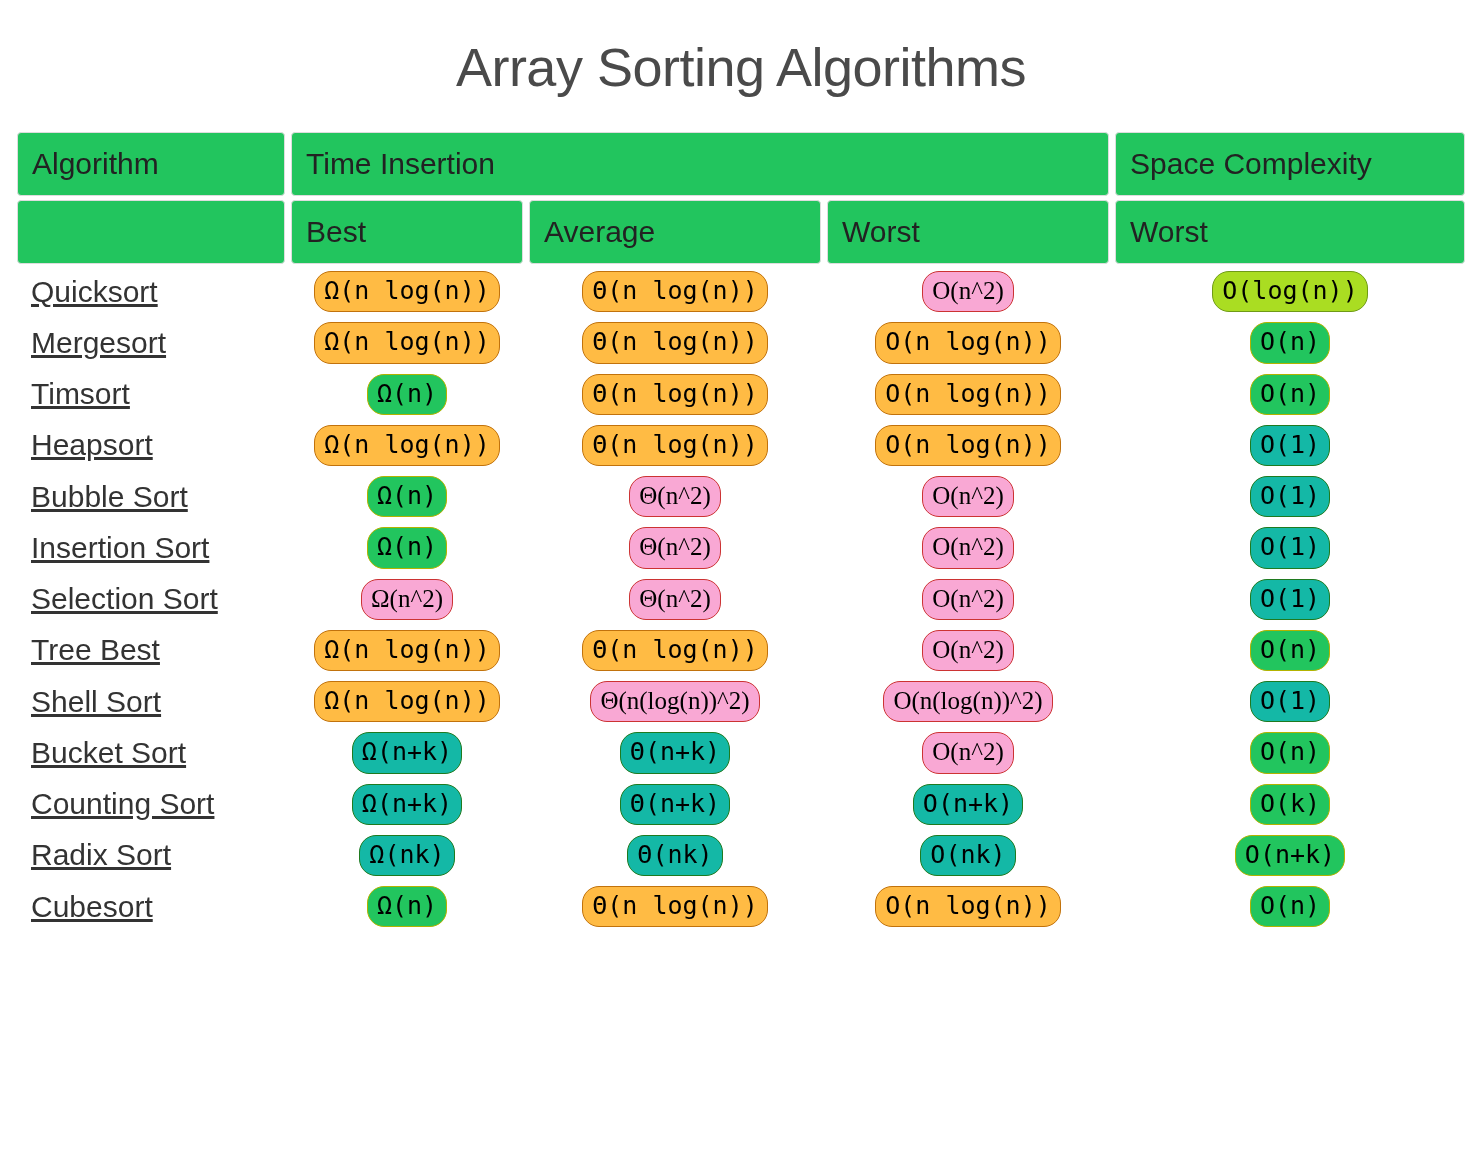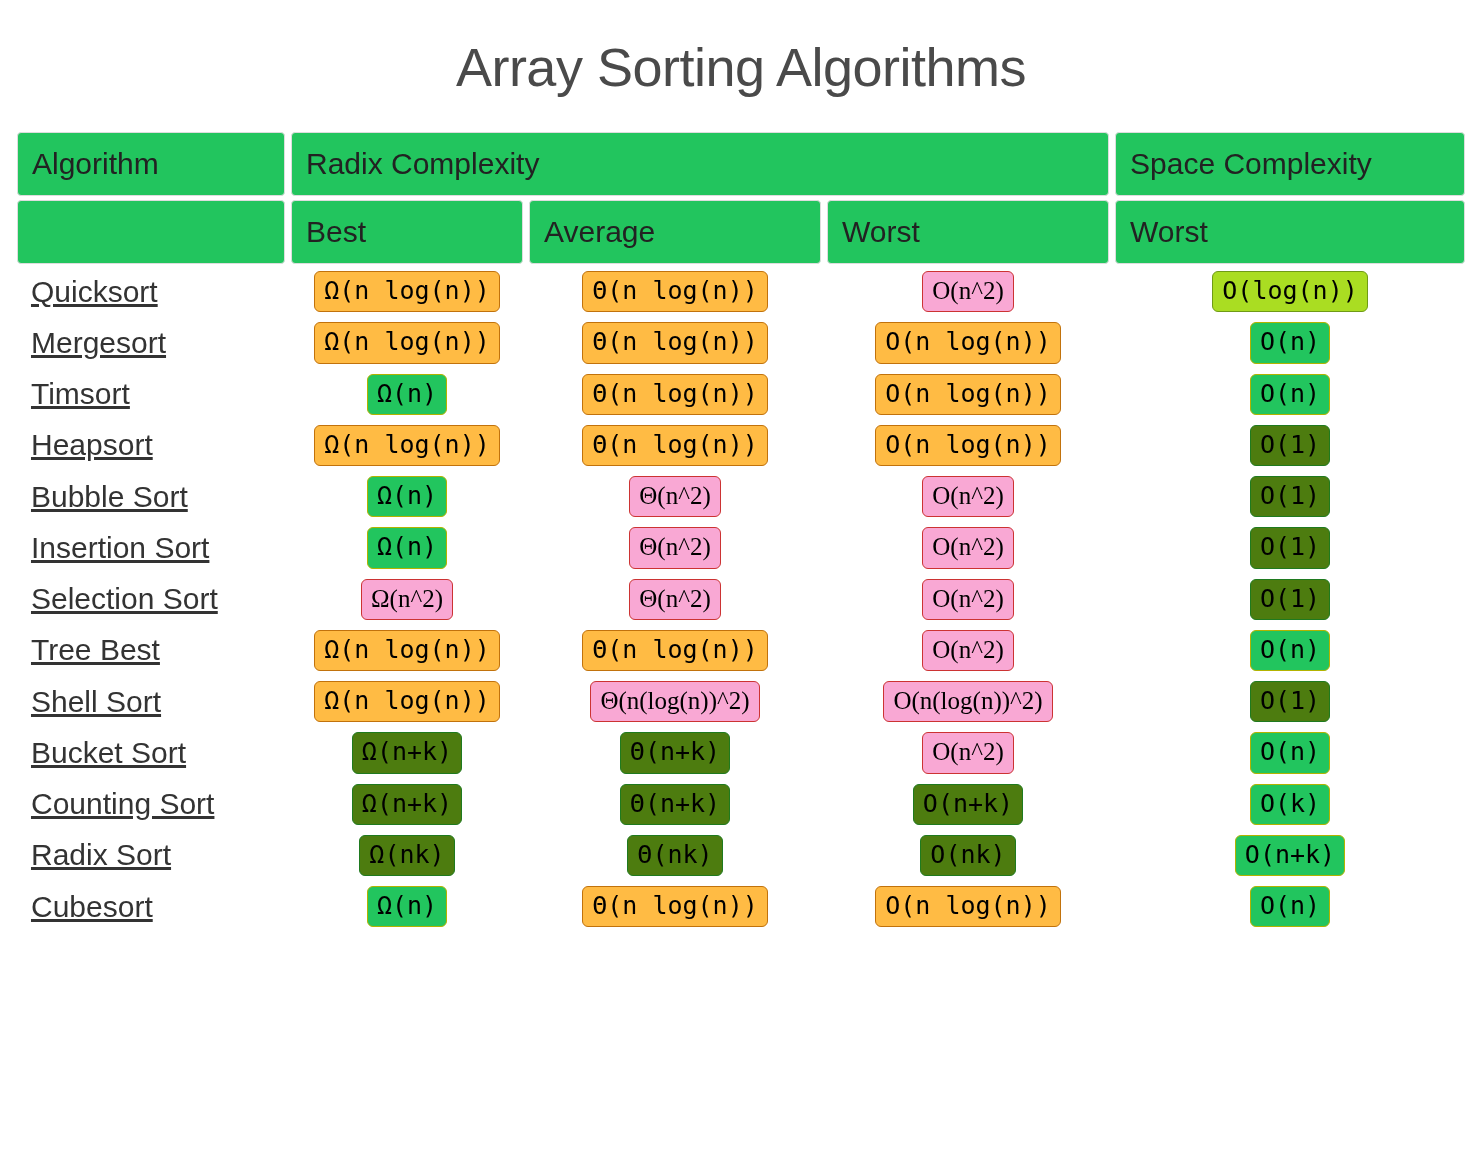--- a/index.html
+++ b/index.html
@@ -70,26 +70,26 @@
   td.cell {
     text-align: center;
     padding: 3px 4px;
   }
   .badge {
     display: inline-block;
     font-family: "DejaVu Sans Mono", monospace;
     font-size: 25px;
     line-height: 1.05;
     padding: 6px 9px 7px 9px;
-    border-radius: 6px;
+    border-radius: 17px;
     border: 1px solid #333333;
     white-space: nowrap;
     box-sizing: border-box;
   }
-  .b-green  { background: #4d7c0f; color: #000000; border-color: #1f7a1f; }
+  .b-green  { background: #14b8a6; color: #000000; border-color: #1f7a1f; }
   .b-ygreen { background: #aadd22; color: #000000; border-color: #6f9b16; }
   .b-yellow { background: #22c55e; color: #000000; border-color: #b3b300; }
   .b-orange { background: #ffbb44; color: #000000; border-color: #c1720c; }
   .b-red    { background: #f9a8d4; color: #000000; border-color: #cc3333; font-family: Liberation Serif, serif; }
 </style>
 </head>
 <body>
 
 <div id="page">
 
@@ -99,21 +99,21 @@
     <colgroup>
       <col class="c-algo">
       <col class="c-best">
       <col class="c-avg">
       <col class="c-worst">
       <col class="c-space">
     </colgroup>
     <thead>
       <tr>
         <th class="head" rowspan="1">Algorithm</th>
-        <th class="head" colspan="3">Radix Complexity</th>
+        <th class="head" colspan="3">Time Insertion</th>
         <th class="head">Space Complexity</th>
       </tr>
       <tr>
         <th class="head empty"></th>
         <th class="head">Best</th>
         <th class="head">Average</th>
         <th class="head">Worst</th>
         <th class="head">Worst</th>
       </tr>
     </thead>

